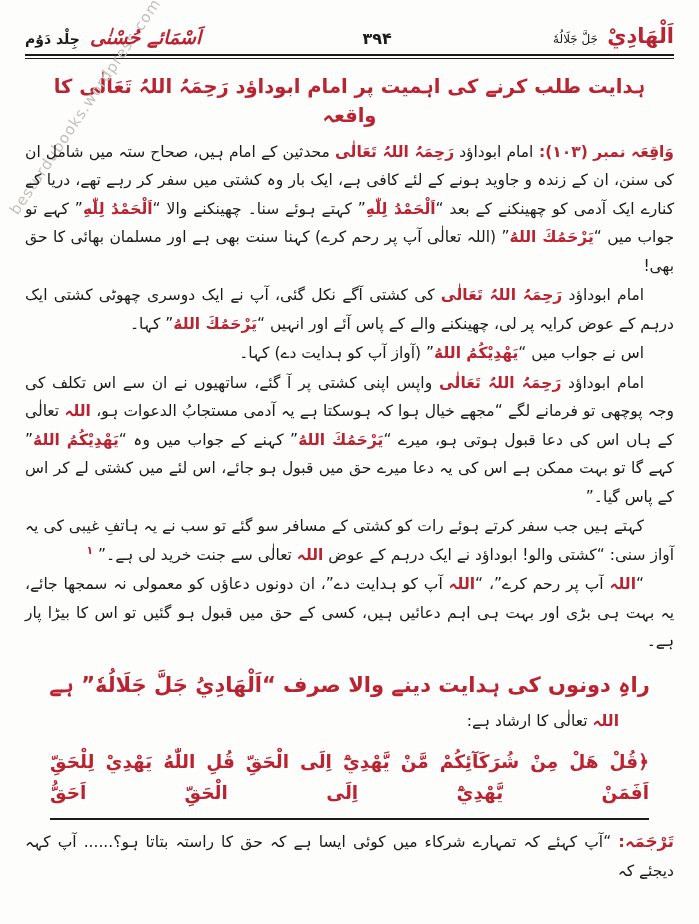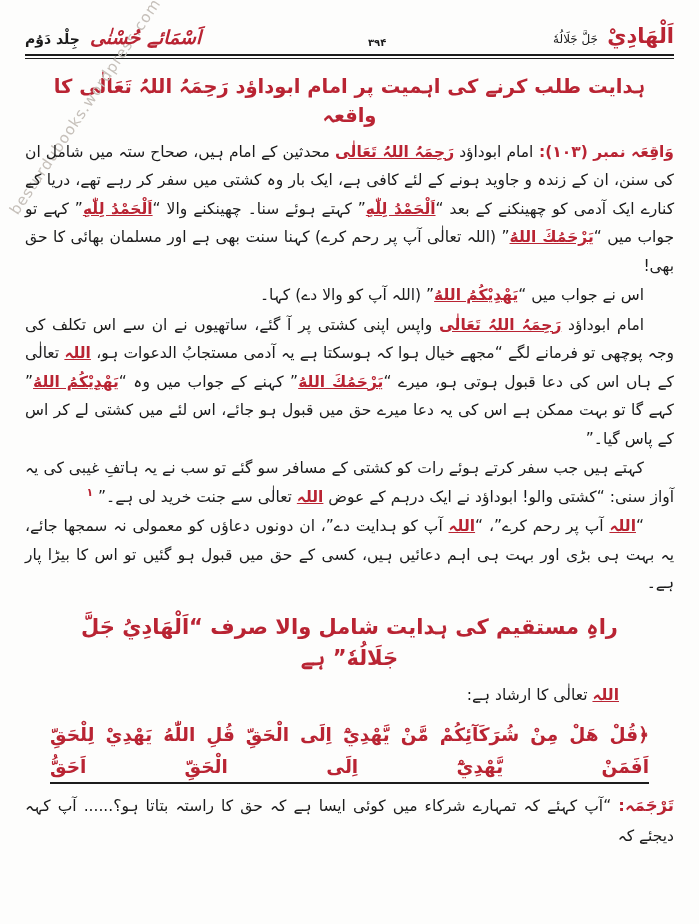--- a/index.html
+++ b/index.html
@@ -26,53 +26,54 @@
     direction:ltr;
     color:var(--wm);font-size:15px;letter-spacing:1px;
     white-space:nowrap;z-index:0;
   }
   .header{
     display:flex;justify-content:space-between;align-items:flex-end;
     padding:24px 25px 4px 25px;position:relative;z-index:1;
   }
   .hdr-name .big{color:var(--red);font-size:21px;font-weight:bold;}
   .hdr-name .small{color:var(--ink);font-size:12px;margin-right:4px;}
-  .hdr-page{font-size:10px;font-weight:bold;letter-spacing:2px;}
+  .hdr-page{font-size:16px;font-weight:bold;letter-spacing:2px;}
   .hdr-title .big{color:var(--red);font-size:19px;font-weight:bold;font-style:italic;}
   .hdr-title .small{color:var(--ink);font-size:14px;font-weight:bold;margin-right:5px;}
   .double-rule{
     margin:2px 25px 0 25px;height:5px;
     border-top:2.5px solid var(--rule);
     border-bottom:1px solid var(--rule);
   }
   .h1{
     color:var(--red);text-align:center;
     font-size:19.5px;font-weight:bold;line-height:1.5;
     margin:13px 40px 7px 40px;
   }
   .content{margin:0 25px;font-size:15.5px;line-height:1.84;text-align:justify;position:relative;z-index:1;}
   .para{margin-bottom:1px;}
   .para.indent{text-indent:30px;}
   .lead{color:var(--red);font-weight:bold;}
   .seg-blk{color:var(--ink);}
-  .seg-red{color:var(--red);font-weight:600;text-decoration:underline;}
+  .seg-red{color:var(--red);font-weight:600;}
   .seg-fn{color:var(--red);font-size:0.7em;vertical-align:super;font-weight:bold;}
   .h2{
     color:var(--red);text-align:center;
     font-size:21px;font-weight:bold;line-height:1.5;
     margin:14px 20px 6px 20px;
   }
   .intro{margin:0 25px;font-size:15.5px;text-indent:30px;}
   .verse{
     margin:10px 25px 6px 25px;
     color:var(--red);font-weight:bold;font-size:18.5px;line-height:1.7;
   }
   .verse-line1{
     text-align:justify;text-align-last:justify;
     border-bottom:2px solid var(--rule);
+    padding-bottom:9px;
   }
   .verse-line2{text-align:center;padding-top:9px;}
   .verse-orn{font-size:14px;vertical-align:middle;}
   .tarjama{margin-top:7px;}
   .tarjama-label{color:var(--red);font-weight:bold;font-size:16.5px;}
 </style>
 </head>
 <body>
 
 <div class="page">
@@ -91,30 +92,31 @@
     </div>
   </div>
   <div class="double-rule"></div>
 
   <div class="h1">ہدایت طلب کرنے کی اہمیت پر امام ابوداؤد رَحِمَہُ اللہُ تَعَالٰی کا واقعہ</div>
 
   <div class="content">
 
     <div class="para"><span class="lead">وَاقِعَہ نمبر (۱۰۳): </span><span><span class="seg-blk">امام ابوداؤد </span><span class="seg-red">رَحِمَہُ اللہُ تَعَالٰی</span><span class="seg-blk"> محدثین کے امام ہیں، صحاح ستہ میں شامل ان کی سنن، ان کے زندہ و جاوید ہونے کے لئے کافی ہے، ایک بار وہ کشتی میں سفر کر رہے تھے، دریا کے کنارے ایک آدمی کو چھینکنے کے بعد “</span><span class="seg-red">اَلْحَمْدُ لِلّٰهِ</span><span class="seg-blk">” کہتے ہوئے سنا۔ چھینکنے والا “</span><span class="seg-red">اَلْحَمْدُ لِلّٰهِ</span><span class="seg-blk">” کہے تو جواب میں “</span><span class="seg-red">يَرْحَمُكَ اللهُ</span><span class="seg-blk">” (اللہ تعالٰی آپ پر رحم کرے) کہنا سنت بھی ہے اور مسلمان بھائی کا حق بھی!</span></span></div>
 
+    <div class="para indent"><span class="seg-blk">امام ابوداؤد </span><span class="seg-red">رَحِمَہُ اللہُ تَعَالٰی</span><span class="seg-blk"> کی کشتی آگے نکل گئی، آپ نے ایک دوسری چھوٹی کشتی ایک درہم کے عوض کرایہ پر لی، چھینکنے والے کے پاس آئے اور انہیں “</span><span class="seg-red">يَرْحَمُكَ اللهُ</span><span class="seg-blk">” کہا۔</span></div>
 
-    <div class="para indent"><span class="seg-blk">اس نے جواب میں “</span><span class="seg-red">يَهْدِيْكُمُ اللهُ</span><span class="seg-blk">” (اللہ آپ کو والا دے) کہا۔</span></div>
+    <div class="para indent"><span class="seg-blk">اس نے جواب میں “</span><span class="seg-red">يَهْدِيْكُمُ اللهُ</span><span class="seg-blk">” (آواز آپ کو ہدایت دے) کہا۔</span></div>
 
     <div class="para indent"><span class="seg-blk">امام ابوداؤد </span><span class="seg-red">رَحِمَہُ اللہُ تَعَالٰی</span><span class="seg-blk"> واپس اپنی کشتی پر آ گئے، ساتھیوں نے ان سے اس تکلف کی وجہ پوچھی تو فرمانے لگے “مجھے خیال ہوا کہ ہوسکتا ہے یہ آدمی مستجابُ الدعوات ہو، </span><span class="seg-red">اللہ</span><span class="seg-blk"> تعالٰی کے ہاں اس کی دعا قبول ہوتی ہو، میرے “</span><span class="seg-red">يَرْحَمُكَ اللهُ</span><span class="seg-blk">” کہنے کے جواب میں وہ “</span><span class="seg-red">يَهْدِيْكُمُ اللهُ</span><span class="seg-blk">” کہے گا تو بہت ممکن ہے اس کی یہ دعا میرے حق میں قبول ہو جائے، اس لئے میں کشتی لے کر اس کے پاس گیا۔”</span></div>
 
     <div class="para indent"><span class="seg-blk">کہتے ہیں جب سفر کرتے ہوئے رات کو کشتی کے مسافر سو گئے تو سب نے یہ ہاتفِ غیبی کی یہ آواز سنی: “کشتی والو! ابوداؤد نے ایک درہم کے عوض </span><span class="seg-red">اللہ</span><span class="seg-blk"> تعالٰی سے جنت خرید لی ہے۔” </span><span class="seg-fn">۱</span></div>
 
     <div class="para indent"><span class="seg-blk">“</span><span class="seg-red">اللہ</span><span class="seg-blk"> آپ پر رحم کرے”، “</span><span class="seg-red">اللہ</span><span class="seg-blk"> آپ کو ہدایت دے”، ان دونوں دعاؤں کو معمولی نہ سمجھا جائے، یہ بہت ہی بڑی اور بہت ہی اہم دعائیں ہیں، کسی کے حق میں قبول ہو گئیں تو اس کا بیڑا پار ہے۔</span></div>
 
-    <div class="h2">راہِ مستقیم کی ہدایت شامل والا صرف “اَلْهَادِيُ جَلَّ جَلَالُهٗ” ہے</div>
+    <div class="h2">راہِ دونوں کی ہدایت دینے والا صرف “اَلْهَادِيُ جَلَّ جَلَالُهٗ” ہے</div>
 
     <div class="intro"><span class="seg-red">اللہ</span><span class="seg-blk"> تعالٰی کا ارشاد ہے:</span></div>
 
     <div class="verse">
       <div class="verse-line1">﴿قُلْ هَلْ مِنْ شُرَكَآئِكُمْ مَّنْ يَّهْدِيْٓ اِلَى الْحَقِّ قُلِ اللّٰهُ يَهْدِيْ لِلْحَقِّ اَفَمَنْ يَّهْدِيْٓ اِلَى الْحَقِّ اَحَقُّ</div>
     </div>
 
     <div class="para tarjama"><span class="tarjama-label">تَرْجَمَہ:</span><span><span class="seg-blk"> “آپ کہئے کہ تمہارے شرکاء میں کوئی ایسا ہے کہ حق کا راستہ بتاتا ہو؟...... آپ کہہ دیجئے کہ </span></span></div>
 
   </div>

